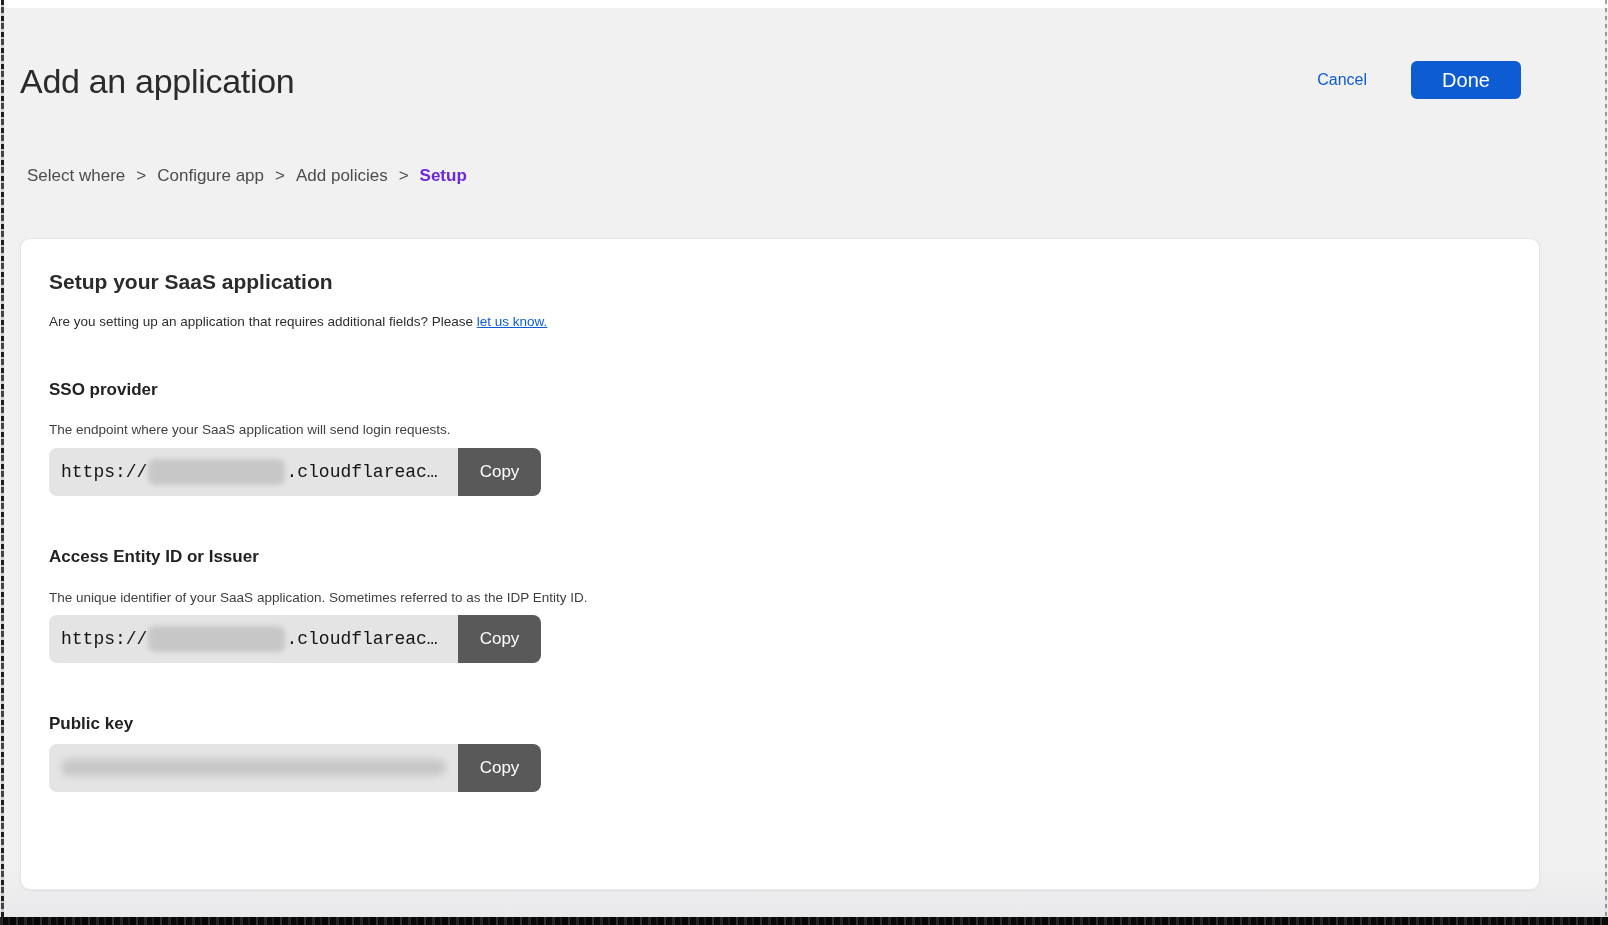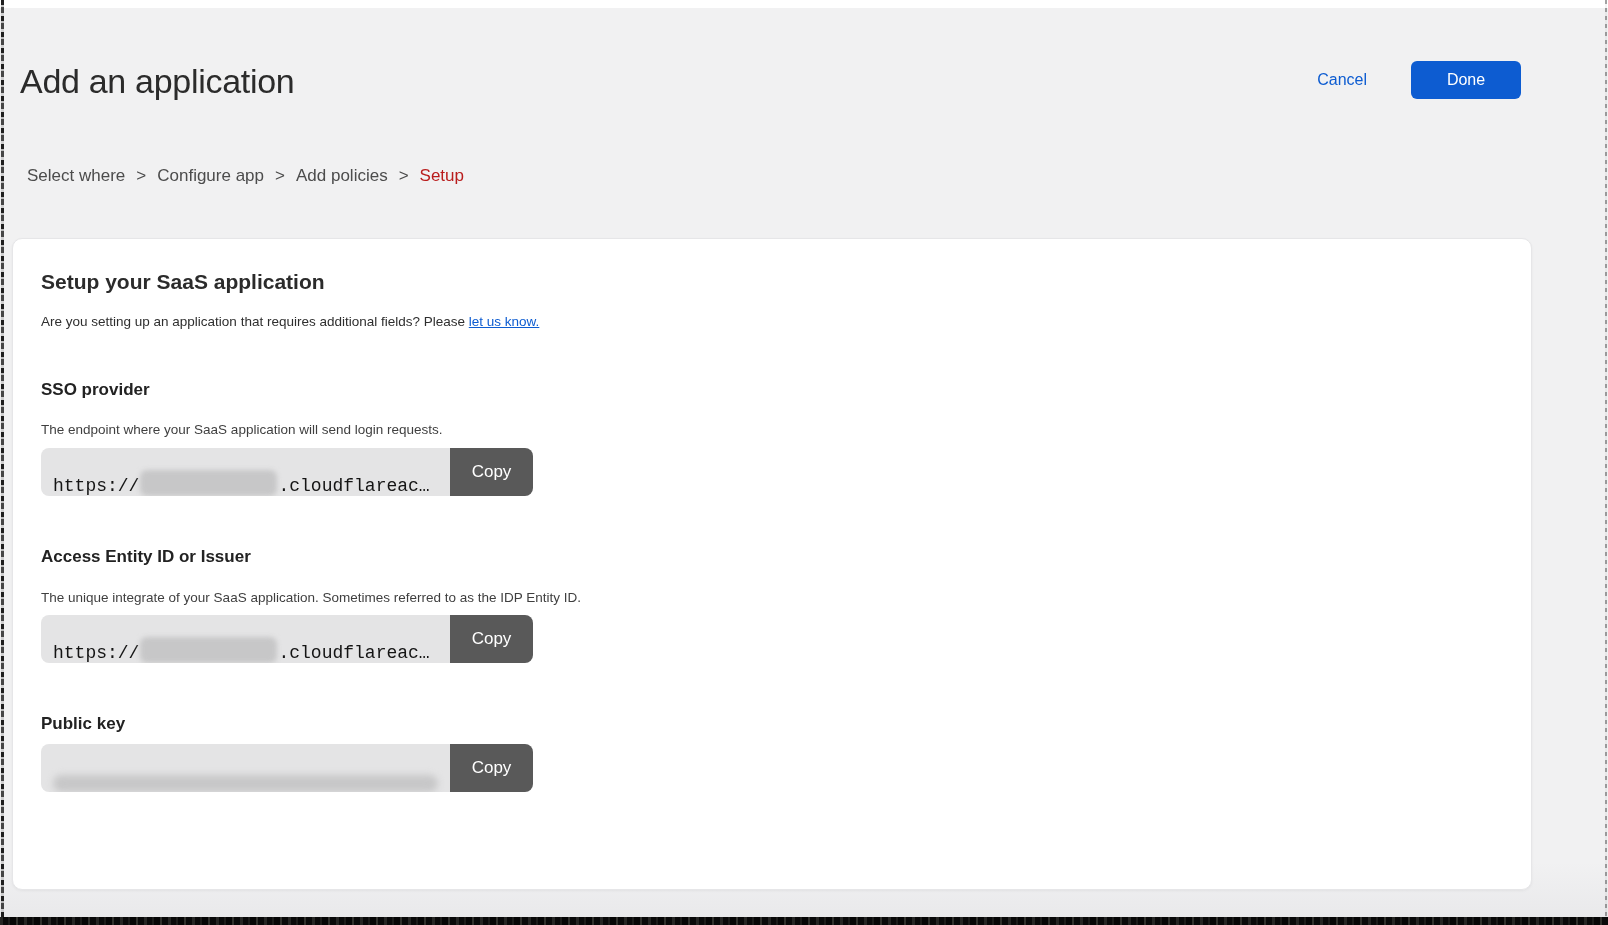--- a/index.html
+++ b/index.html
@@ -48,54 +48,54 @@
     position: absolute; top: 61px; right: 87px;
     display: flex; align-items: center; gap: 44px;
   }
   .cancel-link {
     color: var(--accent); font-size: 16px; cursor: pointer; background: none; border: none;
     font-family: inherit;
   }
   .done-button {
     background: var(--accent); color: #ffffff; border: none; border-radius: 6px;
     height: 38px; min-width: 110px; padding: 0 16px;
-    font-size: 16px; font-family: inherit; cursor: pointer;
+    font-size: 20px; font-family: inherit; cursor: pointer;
   }
 
   
   .breadcrumb {
     position: absolute; left: 27px; top: 166px;
     display: flex; align-items: center; gap: 11px;
     font-size: 17px; color: #4c4c4c;
   }
   .crumb { cursor: pointer; }
-  .crumb.active { font-weight: 400; color: #b91c1c; cursor: default; }
+  .crumb.active { font-weight: 700; color: #6d28d9; cursor: default; }
   .crumb-sep { color: #4c4c4c; }
 
   
   .card {
-    position: absolute; left: 12px; top: 238px; width: 1520px; min-height: 652px;
+    position: absolute; left: 20px; top: 238px; width: 1520px; min-height: 652px;
     background: #ffffff; border: 1px solid #e6e6e8; border-radius: 10px;
     box-shadow: 0 1px 3px rgba(0,0,0,0.05);
     padding: 30px 28px 48px 28px;
   }
   .card-heading { font-size: 21px; font-weight: 700; color: #2b2b2b; line-height: 1.2; }
   .card-intro   { margin-top: 24px; font-size: 17px; color: #1f1f1f; line-height: 1.35; }
   .card-note    { margin-top: 20px; font-size: 13.5px; color: #2e2e2e; }
   .card-note a  { color: var(--accent); text-decoration: underline; cursor: pointer; }
 
   
   .field { margin-top: 50px; }
   .field:first-of-type { margin-top: 50px; }
   .field-label { font-size: 17px; font-weight: 700; color: #222222; line-height: 1.25; }
   .field-desc  { margin-top: 22px; font-size: 13.5px; color: #3f3f3f; line-height: 1.25; }
   .value-row   { margin-top: 9px; display: flex; width: 492px; height: 48px; }
   .value-box {
     flex: 1 1 auto; background: #e4e4e5; border-radius: 8px 0 0 8px;
-    display: flex; align-items: flex-end; padding: 0 12px;
+    display: flex; align-items: center; padding: 0 12px;
     font-family: "Liberation Mono", "DejaVu Sans Mono", monospace;
     font-size: 18px; color: #141414; white-space: nowrap; overflow: hidden;
   }
   .redact {
     display: inline-block; background: #c7c7c8; border-radius: 7px;
     filter: blur(2.5px); flex: 0 0 auto;
   }
   .redact-mid  { width: 137px; height: 26px; margin: 0 1px; }
   .redact-wide { width: 385px; height: 17px; border-radius: 9px; filter: blur(3.5px); }
   .copy-button {
@@ -142,21 +142,21 @@
         <span>https://</span>
         <span class="redact redact-mid"></span>
         <span>.cloudflareac…</span>
       </div>
       <button class="copy-button">Copy</button>
     </div>
   </div>
 
   <div class="field">
     <div class="field-label">Access Entity ID or Issuer</div>
-    <div class="field-desc">The unique integrate of your SaaS application. Sometimes referred to as the IDP Entity ID.</div>
+    <div class="field-desc">The unique identifier of your SaaS application. Sometimes referred to as the IDP Entity ID.</div>
     <div class="value-row">
       <div class="value-box">
         <span>https://</span>
         <span class="redact redact-mid"></span>
         <span>.cloudflareac…</span>
       </div>
       <button class="copy-button">Copy</button>
     </div>
   </div>
 

